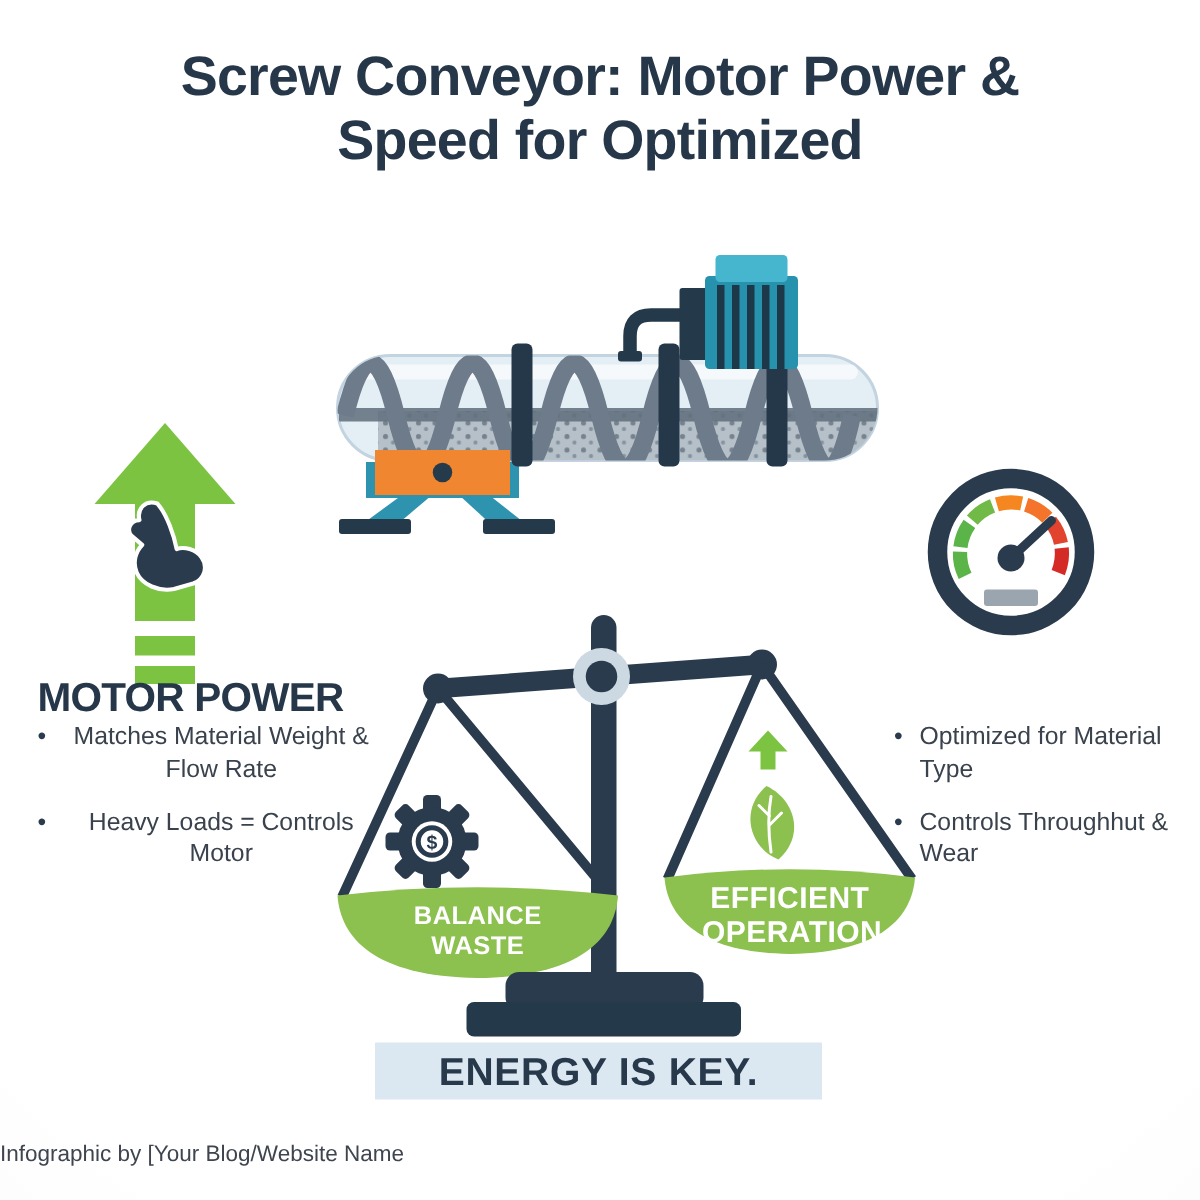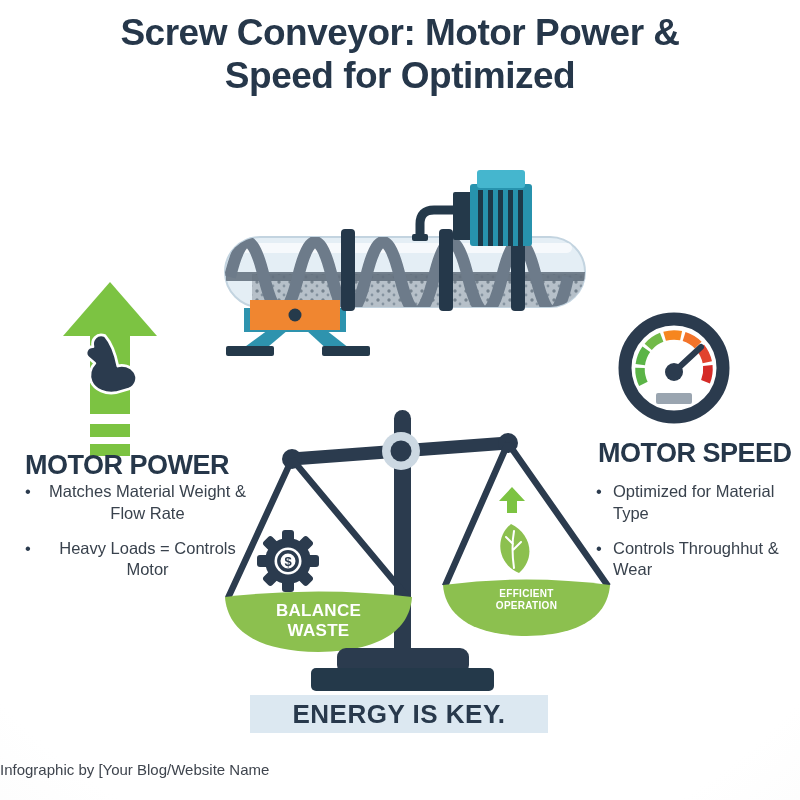--- a/index.html
+++ b/index.html
@@ -2,21 +2,21 @@
 <html><head>
 <meta charset="utf-8">
 <style>
   html,body{margin:0;padding:0;background:#e9ebec;}
   .canvas{
     position:relative;width:800px;height:800px;overflow:hidden;
     font-family:"Liberation Sans",sans-serif;
     background:radial-gradient(130% 130% at 50% 42%, #ffffff 52%, #f4f5f5 86%, #eceeef 100%);
   }
   h1.title{
-    margin:0;position:absolute;top:12px;left:0;right:0;text-align:center;
+    margin:0;position:absolute;top:30px;left:0;right:0;text-align:center;
     font-size:37px;line-height:1.16;letter-spacing:-0.5px;font-weight:bold;color:#26374a;
   }
   h1.title span{display:block;}
   h2.col-heading{
     margin:0;position:absolute;font-size:27px;font-weight:bold;
     letter-spacing:-0.5px;color:#26374a;white-space:nowrap;
   }
   .heading-power{left:25px;top:450px;}
   .heading-speed{left:598px;top:438px;}
   ul.bullets{list-style:none;margin:0;padding:0;position:absolute;}
@@ -25,21 +25,21 @@
     padding-left:17px;position:relative;
   }
   ul.bullets li::before{content:"\2022";position:absolute;left:0;top:0;color:#2b3b4e;}
   .bullets-power{left:25px;top:481px;width:228px;text-align:center;}
   .bullets-speed{left:596px;top:481px;width:206px;}
   .pan-label{
     position:absolute;text-align:center;color:#ffffff;font-weight:bold;
     line-height:1.16;letter-spacing:0.3px;
   }
   .pan-label-left{left:270px;top:601px;width:97px;font-size:17px;}
-  .pan-label-right{left:468px;top:588px;width:117px;font-size:10px;}
+  .pan-label-right{left:468px;top:588px;width:117px;font-size:20px;}
   .banner{
     position:absolute;left:250px;top:695px;width:298px;height:38px;
     background:#dce8f1;display:flex;align-items:center;justify-content:center;
     font-size:26px;font-weight:bold;letter-spacing:0.5px;color:#28394c;white-space:nowrap;
   }
   .footer{
     position:absolute;top:761px;left:0;right:0;text-align:left;
     font-size:15px;color:#3f454e;
   }
   svg{position:absolute;overflow:visible;}
@@ -140,21 +140,20 @@
       <path d="M47.6,25.3 A34,34 0 0 1 64.1,24.7" stroke="#f6861f"></path>
       <path d="M67.1,25.5 A34,34 0 0 1 81.2,34.1" stroke="#f3742a"></path>
       <path d="M83.3,36.5 A34,34 0 0 1 90.3,51.3" stroke="#e1432e"></path>
       <path d="M90.8,54.4 A34,34 0 0 1 88.5,70.7" stroke="#d52b27"></path>
     </g>
     <line x1="57" y1="61" x2="84" y2="36" stroke="#2b3b4e" stroke-width="6" stroke-linecap="round"></line>
     <circle cx="57" cy="61" r="9" fill="#2b3b4e"></circle>
     <rect x="39" y="82" width="36" height="11" rx="2" fill="#9aa5b0"></rect>
   </svg>
 
-  <h2 class="col-heading heading-speed">MOTOR SPEED</h2>
   <ul class="bullets bullets-speed">
     <li>Optimized for Material Type</li>
     <li>Controls Throughhut &amp; Wear</li>
   </ul>
 
   <svg class="svg-scale" width="380" height="295" viewBox="0 0 380 295">
     <rect x="182" y="12" width="17" height="252" rx="8.5" fill="#2b3b4e"></rect>
     <line x1="80" y1="61" x2="296" y2="45" stroke="#2b3b4e" stroke-width="13" stroke-linecap="round"></line>
     <circle cx="80" cy="61" r="10" fill="#2b3b4e"></circle>
     <circle cx="296" cy="45" r="10" fill="#2b3b4e"></circle>

